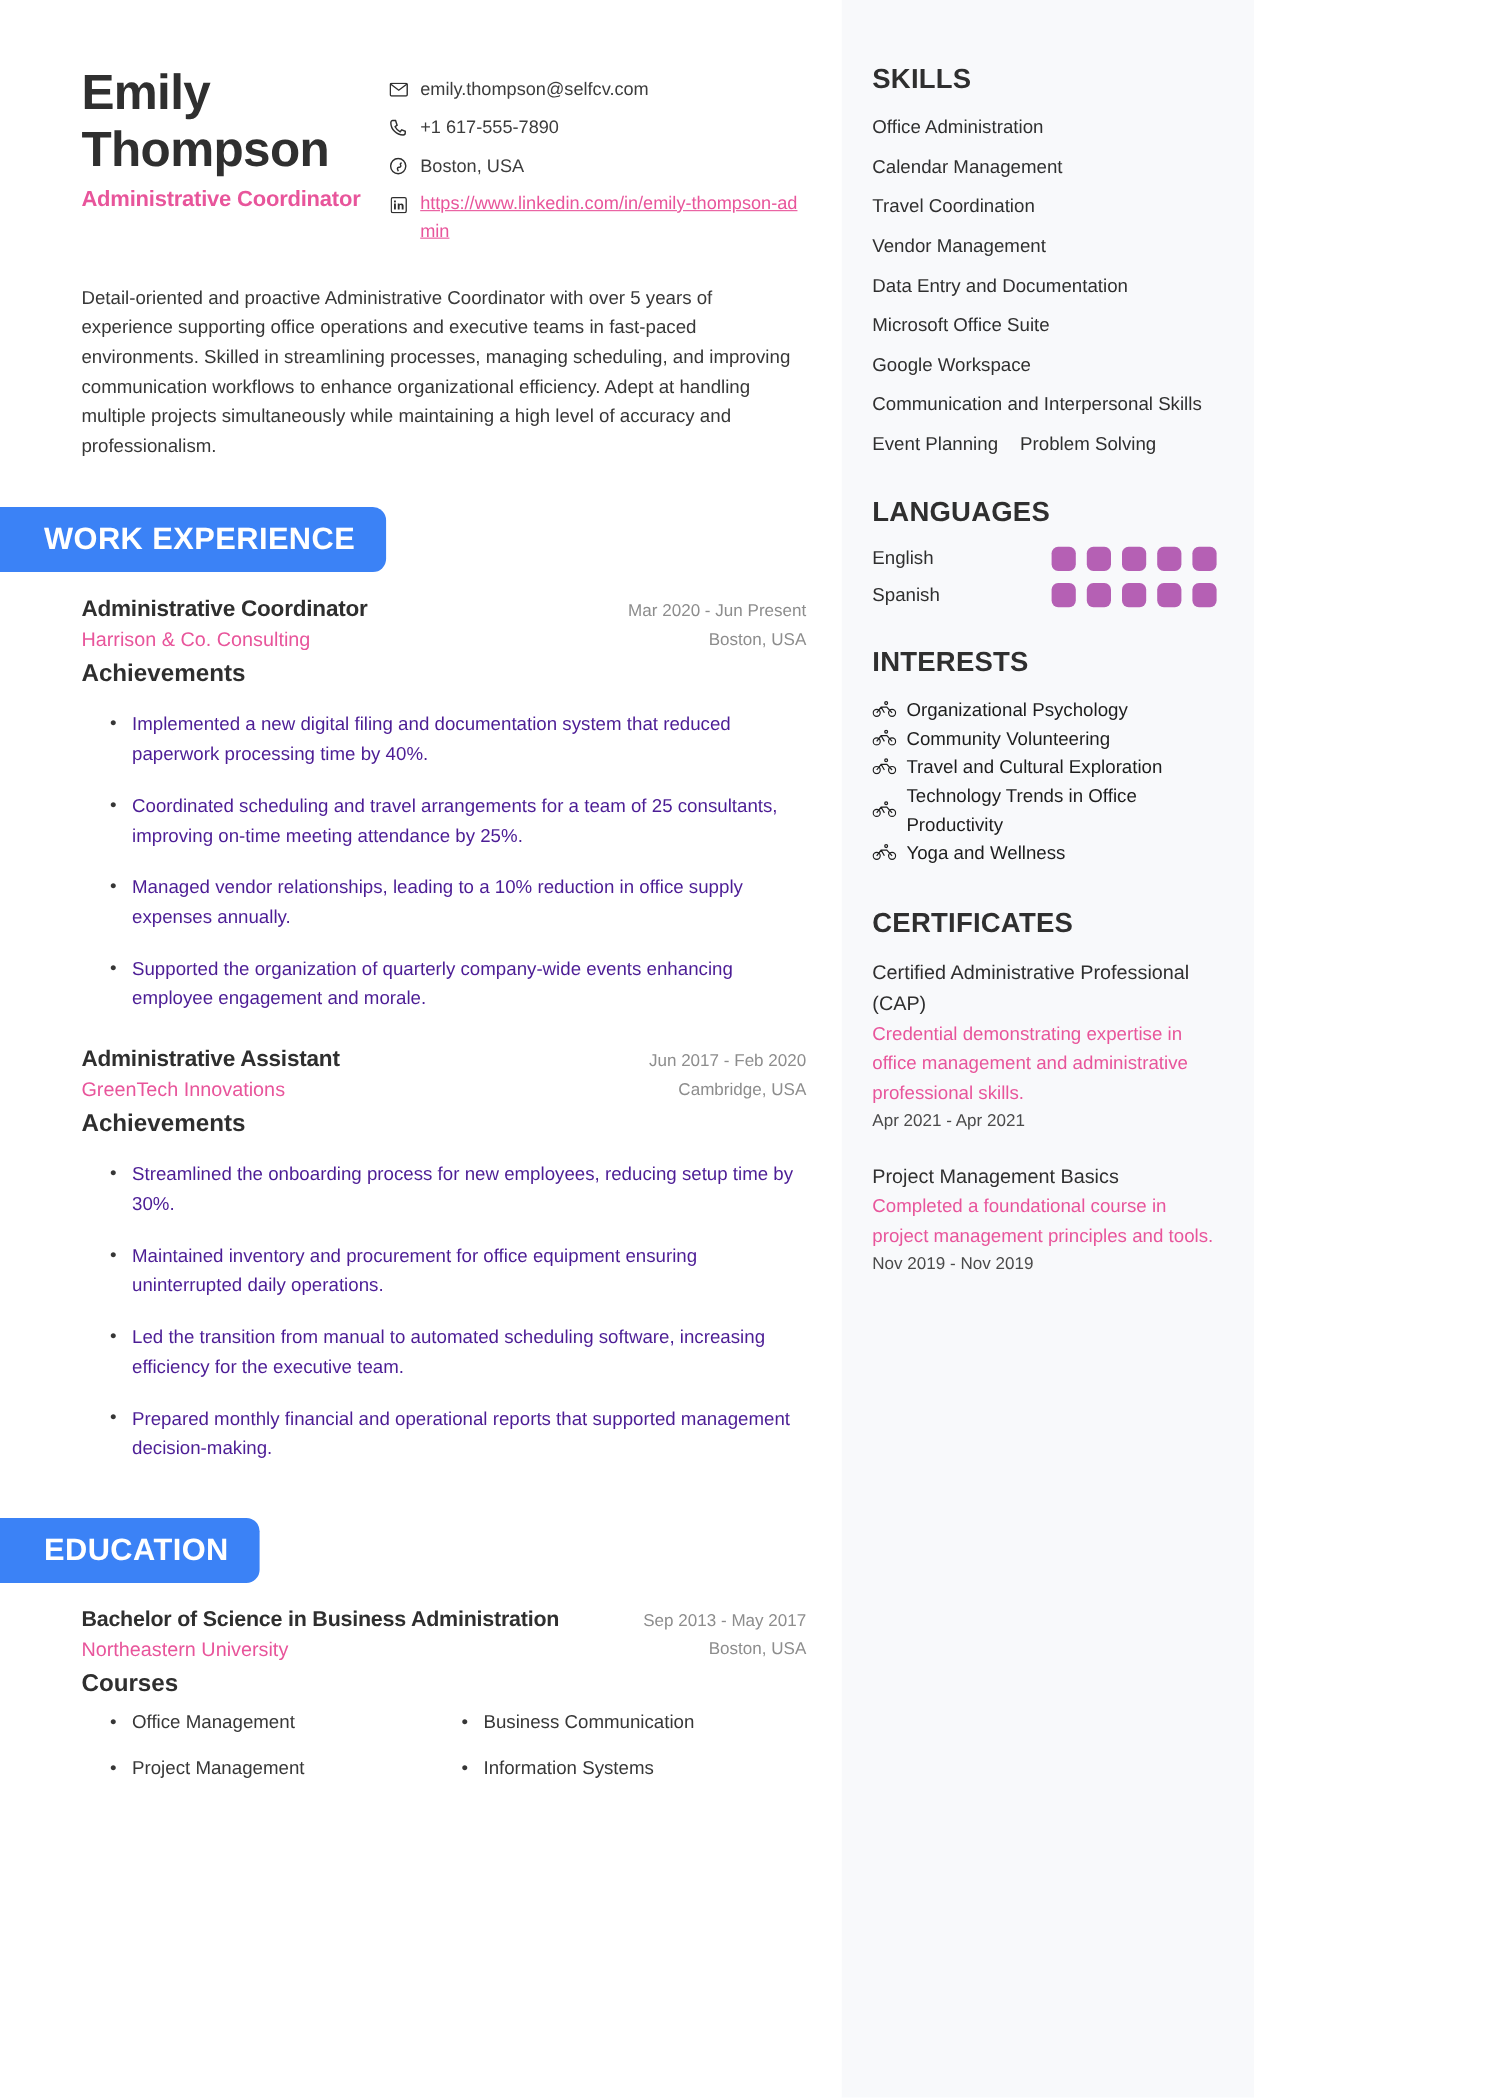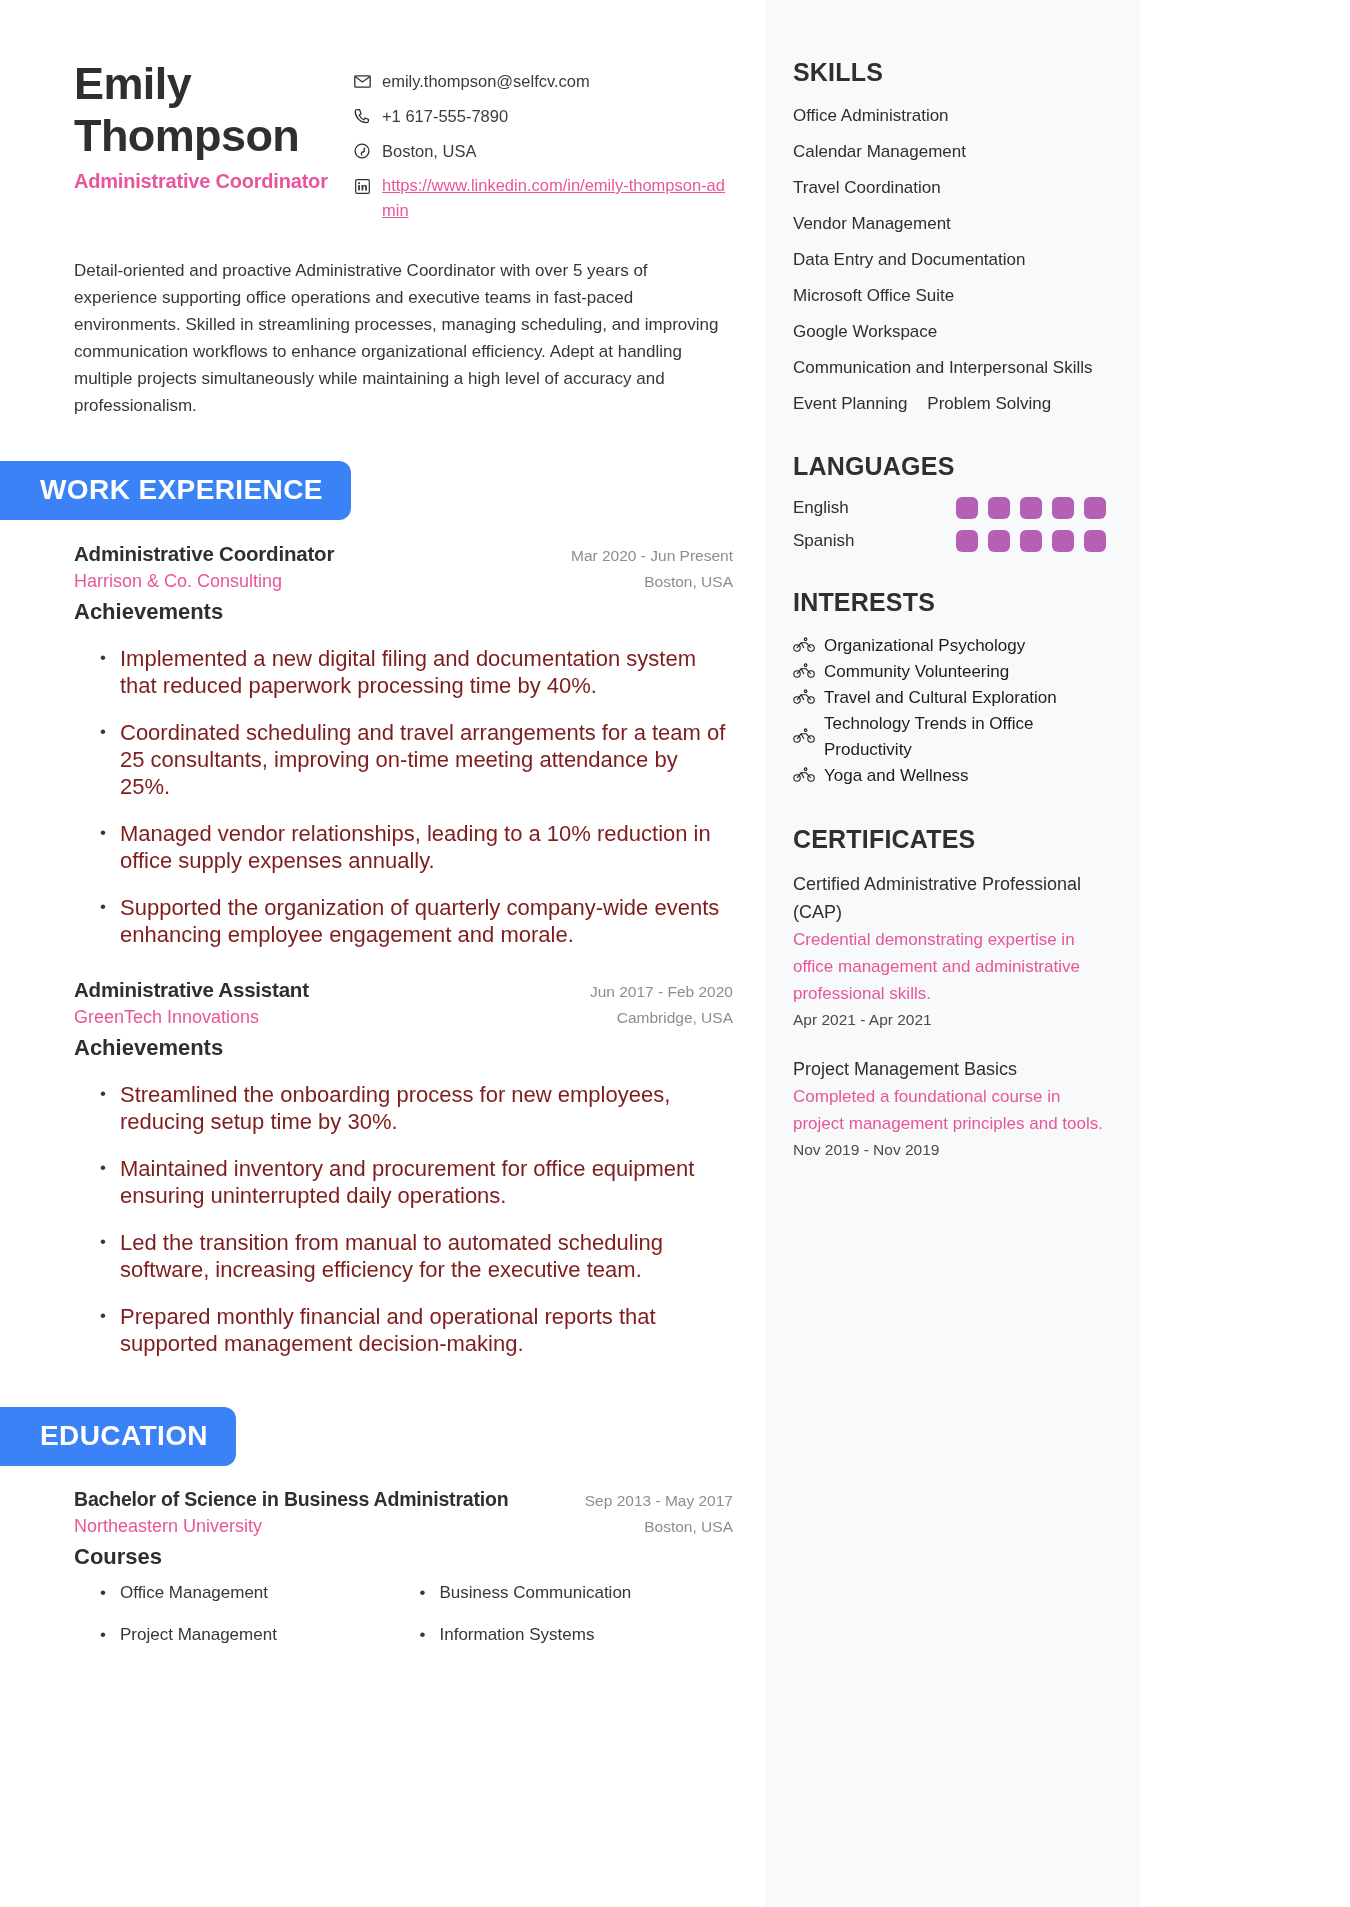--- a/index.html
+++ b/index.html
@@ -140,23 +140,23 @@
     font-weight: 700;
     color: #2f2f2f;
   }
   ul.bullets {
     margin: 8px 0 0 0;
     padding-left: 46px;
     list-style: none;
   }
   ul.bullets li {
     position: relative;
-    font-size: 22px;
+    font-size: 17px;
     line-height: 27px;
-    color: #7f1d1d;
+    color: #4c1d95;
     margin-top: 20px;
     padding-right: 4px;
   }
   ul.bullets li::before {
     content: "•";
     position: absolute;
     left: -20px;
     top: -1px;
     color: #373737;
     font-size: 17px;

